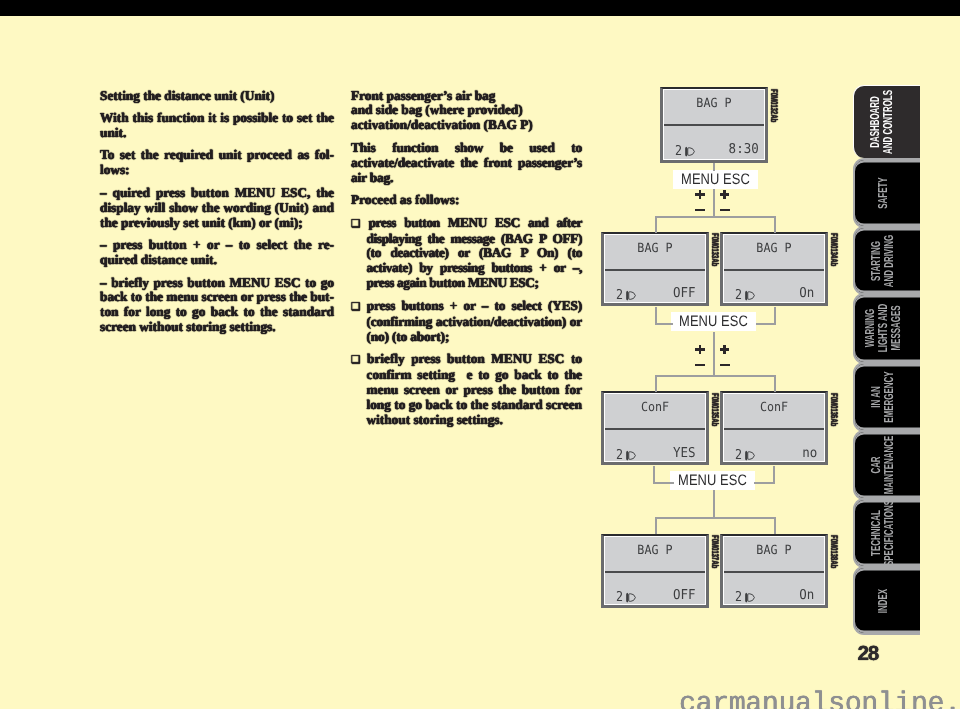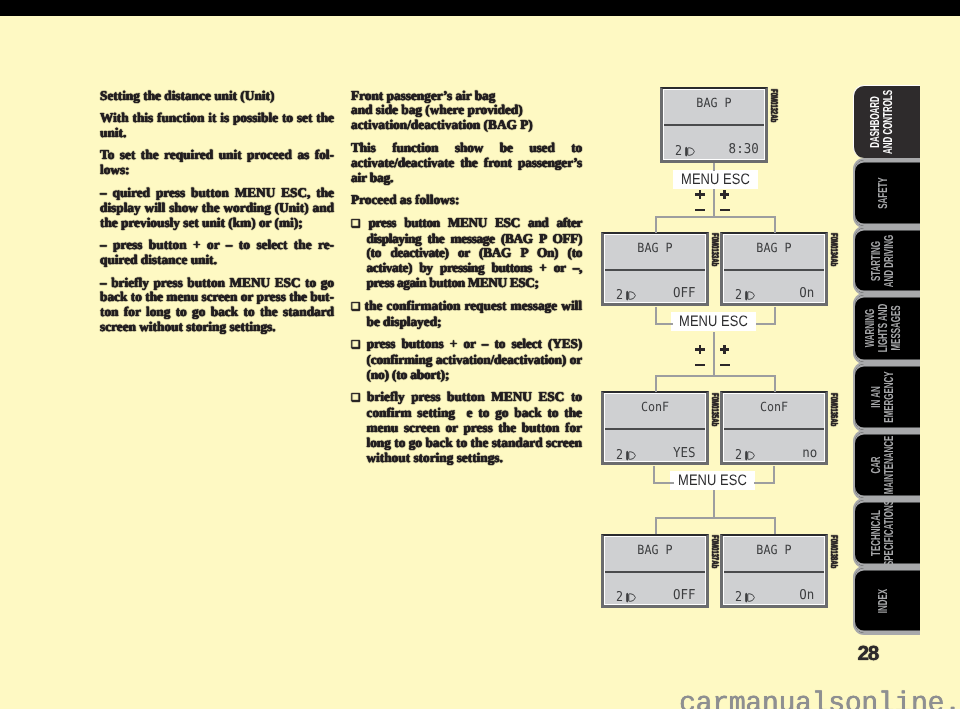--- a/index.html
+++ b/index.html
@@ -78,21 +78,20 @@
 
   <div class="col" style="left:351px;top:72.5px;width:231px;">
     <p>
       <span>Front passenger’s air bag</span><br>
       <span>and side bag (where provided)</span><br>
       <span>activation/deactivation (BAG P)</span>
     </p>
     <p class="k3">This function show be used to activate/de­activate the front passenger’s air bag.</p>
     <p>Proceed as follows:</p>
     <p class="box k1"><span class="sq">❑</span> <span>press button MENU ESC and after displaying the message (BAG P OFF) (to deactivate) or (BAG P On) (to activate) by pressing buttons + or –, press again button MENU ESC;</span></p>
-    <p class="box"><span class="sq">❑</span> <span>the confirmation request message will be displayed;</span></p>
     <p class="box k2"><span class="sq">❑</span> <span>press buttons + or – to select (YES) (confirming activation/deactivation) or (no) (to abort);</span></p>
     <p class="box"><span class="sq">❑</span> <span>briefly press button MENU ESC to confirm setting &nbsp;e to go back to the menu screen or press the button for long to go back to the standard screen without storing settings.</span></p>
   </div>
 
   <div id="diagram">
       <div class="lcd" style="left:659.8px;top:71.1px;width:108px;height:75.8px;">
         <div class="inner">
           <div class="divider" style="top:34px;"></div>
           <div class="lcdtxt" style="left:0;right:0;top:5px;text-align:center;font-size:12.6px;transform:scaleX(0.93);">BAG P</div>
           <div class="lcdtxt" style="left:11px;top:52.5px;font-size:13.6px;transform:scaleX(0.86);transform-origin:0 50%;">2</div>

